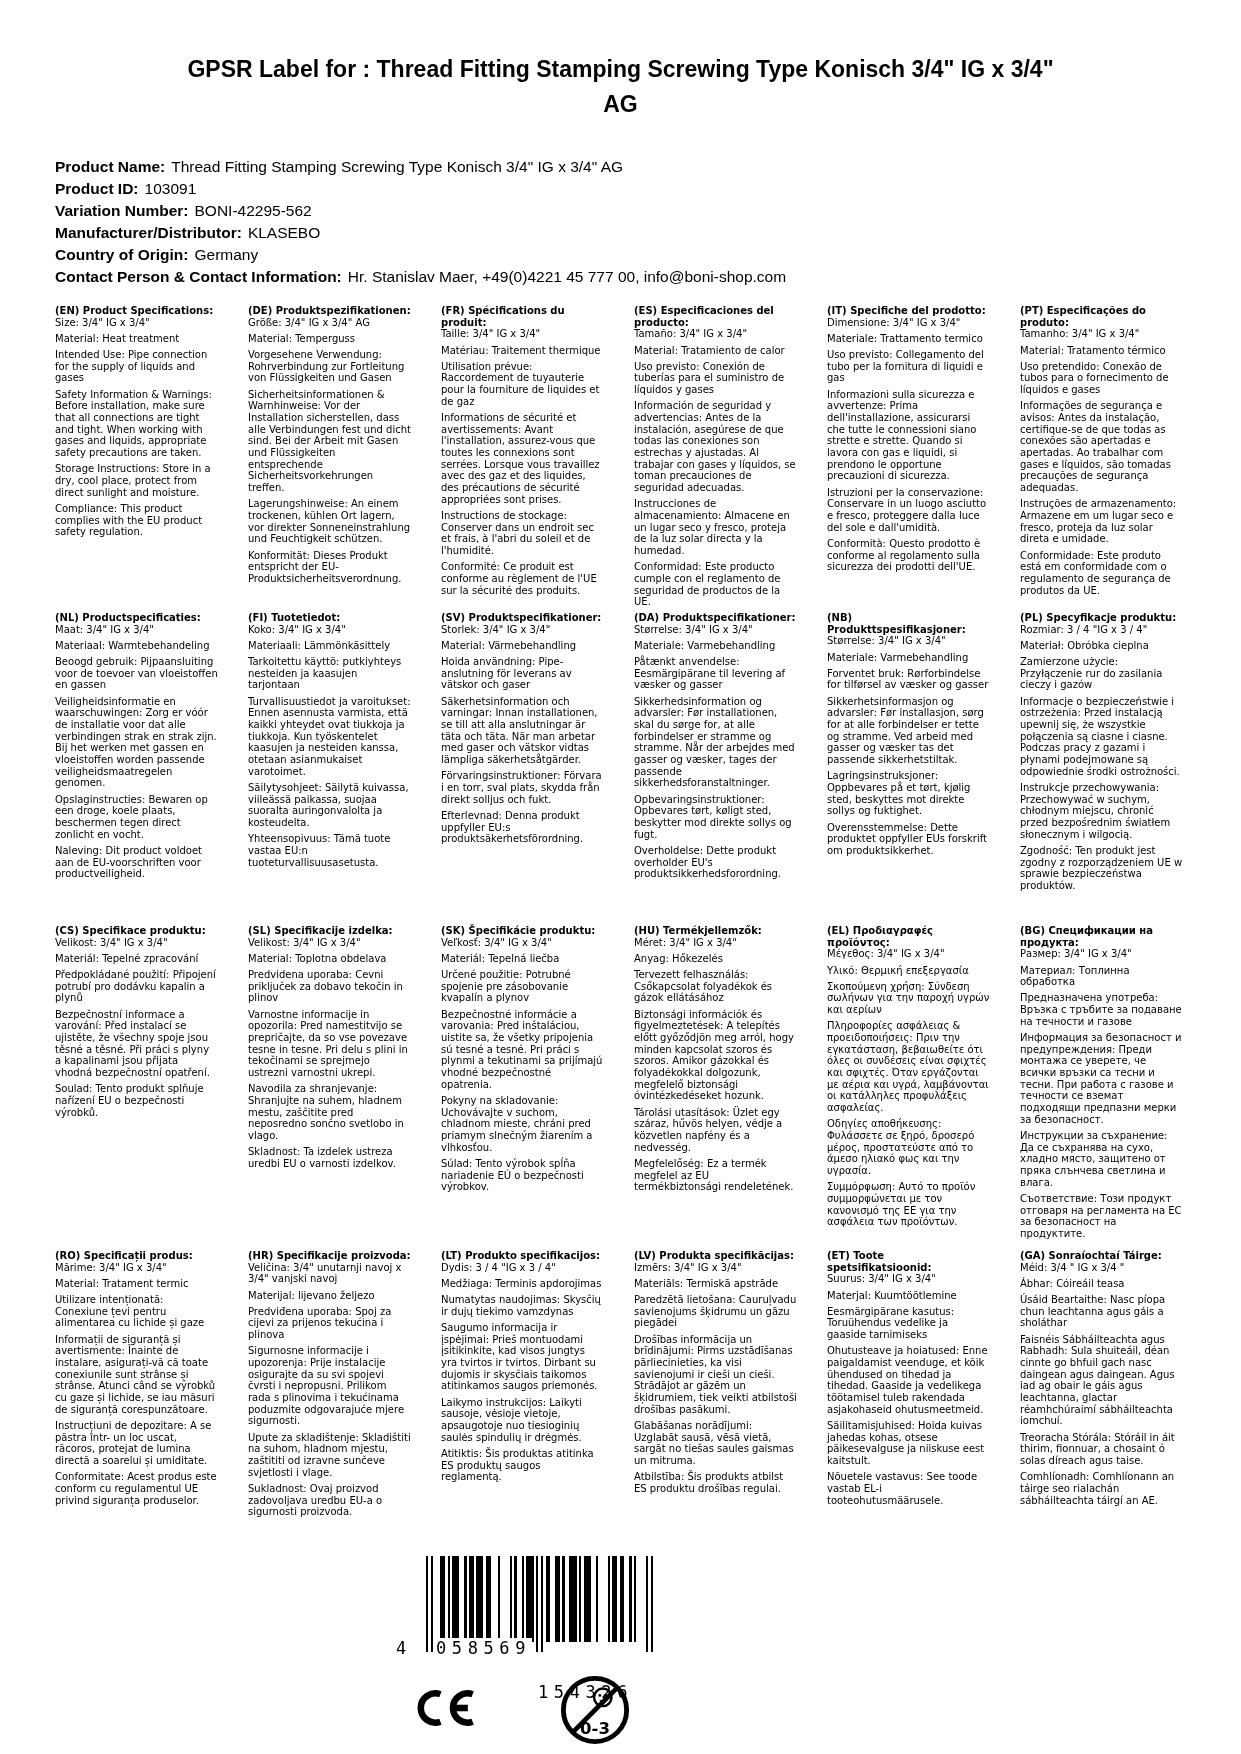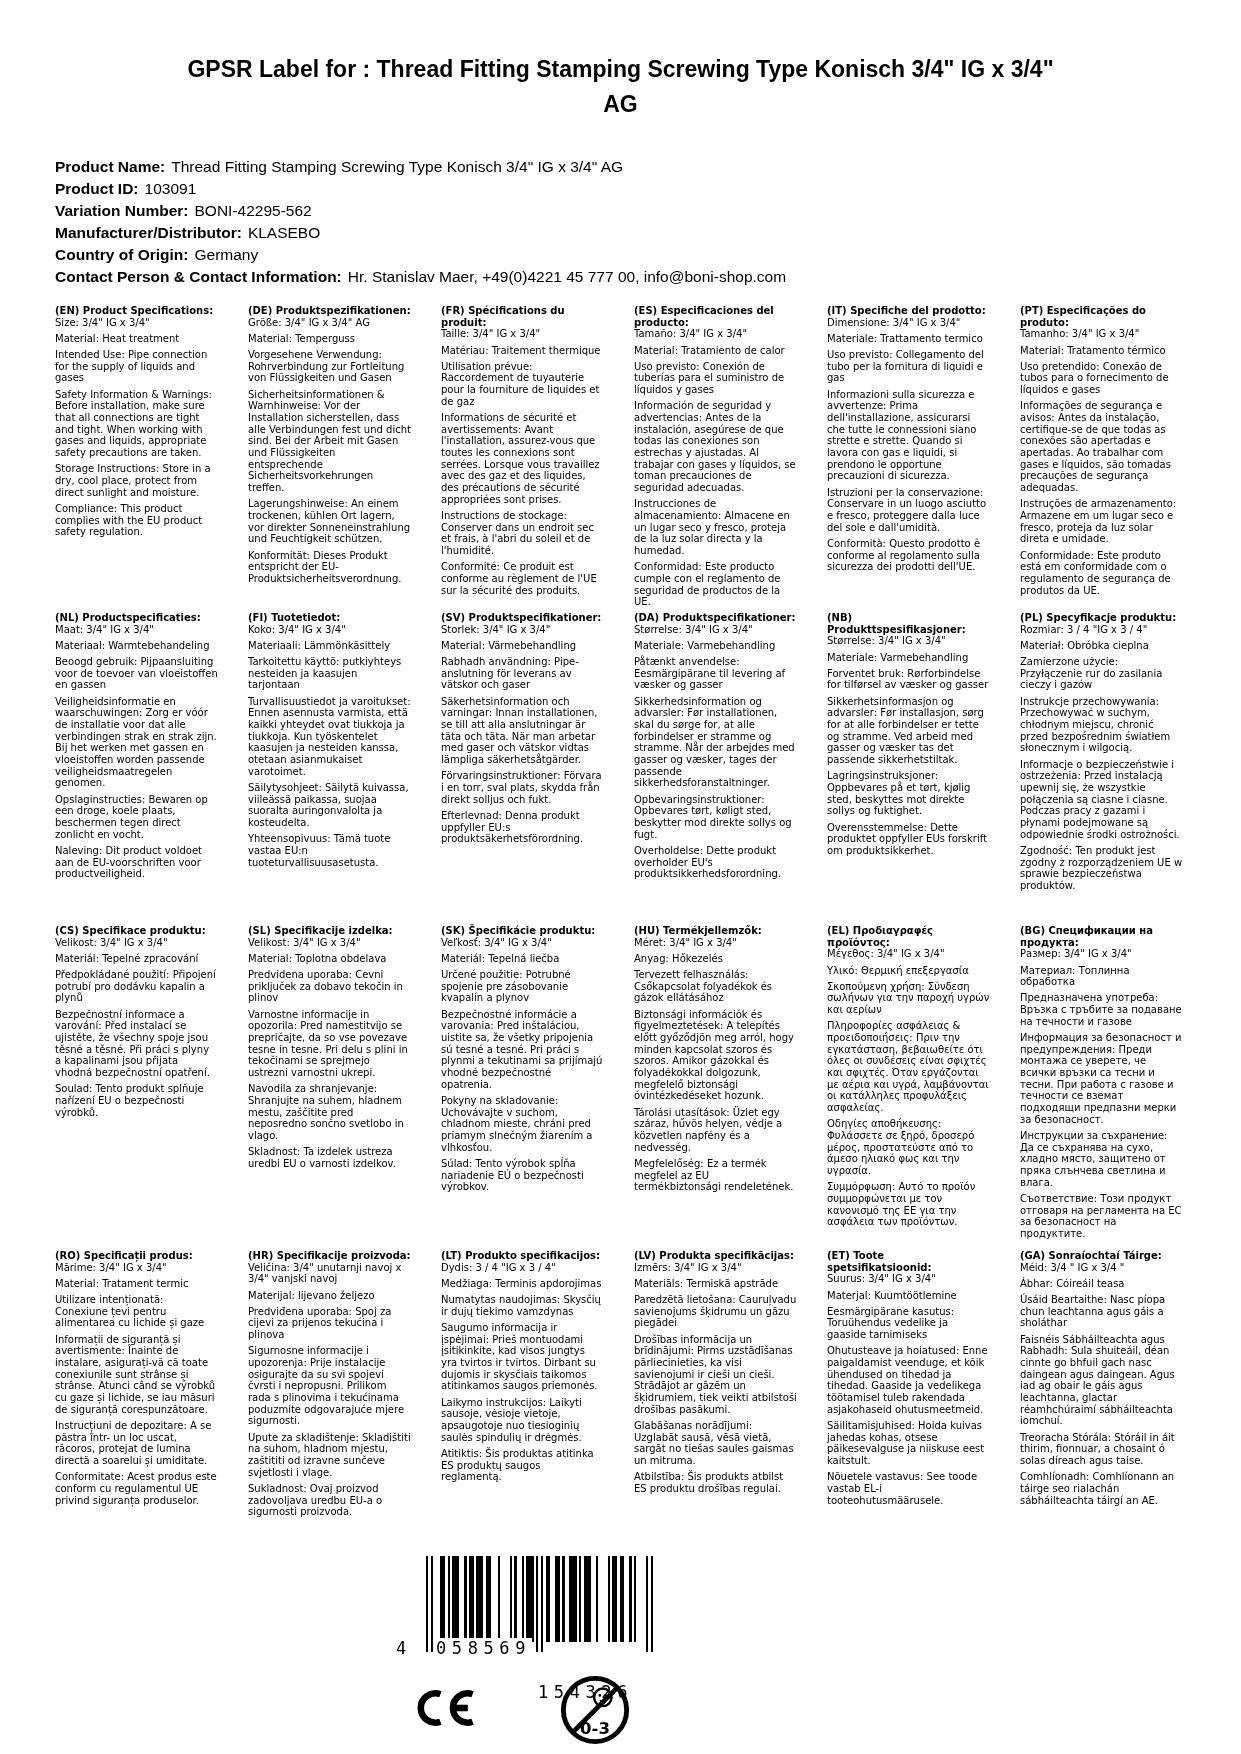--- a/index.html
+++ b/index.html
@@ -132,21 +132,21 @@
       <div class="spec-line">Materiaali: Lämmönkäsittely</div>
       <div class="spec-line">Tarkoitettu käyttö: putkiyhteys nesteiden ja kaasujen tarjontaan</div>
       <div class="spec-line">Turvallisuustiedot ja varoitukset: Ennen asennusta varmista, että kaikki yhteydet ovat tiukkoja ja tiukkoja. Kun työskentelet kaasujen ja nesteiden kanssa, otetaan asianmukaiset varotoimet.</div>
       <div class="spec-line">Säilytysohjeet: Säilytä kuivassa, viileässä paikassa, suojaa suoralta auringonvalolta ja kosteudelta.</div>
       <div class="spec-line">Yhteensopivuus: Tämä tuote vastaa EU:n tuoteturvallisuusasetusta.</div>
     </div>
     <div class="spec-block">
       <div class="spec-heading">(SV) Produktspecifikationer:</div>
       <div class="spec-line first">Storlek: 3/4" IG x 3/4"</div>
       <div class="spec-line">Material: Värmebehandling</div>
-      <div class="spec-line">Rabhadh användning: Pipe-anslutning för leverans av vätskor och gaser</div>
+      <div class="spec-line">Hoida användning: Pipe-anslutning för leverans av vätskor och gaser</div>
       <div class="spec-line">Säkerhetsinformation och varningar: Innan installationen, se till att alla anslutningar är täta och täta. När man arbetar med gaser och vätskor vidtas lämpliga säkerhetsåtgärder.</div>
       <div class="spec-line">Förvaringsinstruktioner: Förvara i en torr, sval plats, skydda från direkt solljus och fukt.</div>
       <div class="spec-line">Efterlevnad: Denna produkt uppfyller EU:s produktsäkerhetsförordning.</div>
     </div>
     <div class="spec-block">
       <div class="spec-heading">(DA) Produktspecifikationer:</div>
       <div class="spec-line first">Størrelse: 3/4" IG x 3/4"</div>
       <div class="spec-line">Materiale: Varmebehandling</div>
       <div class="spec-line">Påtænkt anvendelse: Eesmärgipärane til levering af væsker og gasser</div>
       <div class="spec-line">Sikkerhedsinformation og advarsler: Før installationen, skal du sørge for, at alle forbindelser er stramme og stramme. Når der arbejdes med gasser og væsker, tages der passende sikkerhedsforanstaltninger.</div>
@@ -160,22 +160,22 @@
       <div class="spec-line">Forventet bruk: Rørforbindelse for tilførsel av væsker og gasser</div>
       <div class="spec-line">Sikkerhetsinformasjon og advarsler: Før installasjon, sørg for at alle forbindelser er tette og stramme. Ved arbeid med gasser og væsker tas det passende sikkerhetstiltak.</div>
       <div class="spec-line">Lagringsinstruksjoner: Oppbevares på et tørt, kjølig sted, beskyttes mot direkte sollys og fuktighet.</div>
       <div class="spec-line">Overensstemmelse: Dette produktet oppfyller EUs forskrift om produktsikkerhet.</div>
     </div>
     <div class="spec-block">
       <div class="spec-heading">(PL) Specyfikacje produktu:</div>
       <div class="spec-line first">Rozmiar: 3 / 4 "IG x 3 / 4"</div>
       <div class="spec-line">Materiał: Obróbka cieplna</div>
       <div class="spec-line">Zamierzone użycie: Przyłączenie rur do zasilania cieczy i gazów</div>
+      <div class="spec-line">Informacje o bezpieczeństwie i ostrzeżenia: Przed instalacją upewnij się, że wszystkie połączenia są ciasne i ciasne. Podczas pracy z gazami i płynami podejmowane są odpowiednie środki ostrożności.</div>
       <div class="spec-line">Instrukcje przechowywania: Przechowywać w suchym, chłodnym miejscu, chronić przed bezpośrednim światłem słonecznym i wilgocią.</div>
-      <div class="spec-line">Informacje o bezpieczeństwie i ostrzeżenia: Przed instalacją upewnij się, że wszystkie połączenia są ciasne i ciasne. Podczas pracy z gazami i płynami podejmowane są odpowiednie środki ostrożności.</div>
       <div class="spec-line">Zgodność: Ten produkt jest zgodny z rozporządzeniem UE w sprawie bezpieczeństwa produktów.</div>
     </div>
     <div class="spec-block">
       <div class="spec-heading">(CS) Specifikace produktu:</div>
       <div class="spec-line first">Velikost: 3/4" IG x 3/4"</div>
       <div class="spec-line">Materiál: Tepelné zpracování</div>
       <div class="spec-line">Předpokládané použití: Připojení potrubí pro dodávku kapalin a plynů</div>
       <div class="spec-line">Bezpečnostní informace a varování: Před instalací se ujistěte, že všechny spoje jsou těsné a těsné. Při práci s plyny a kapalinami jsou přijata vhodná bezpečnostní opatření.</div>
       <div class="spec-line">Soulad: Tento produkt splňuje nařízení EU o bezpečnosti výrobků.</div>
     </div>

